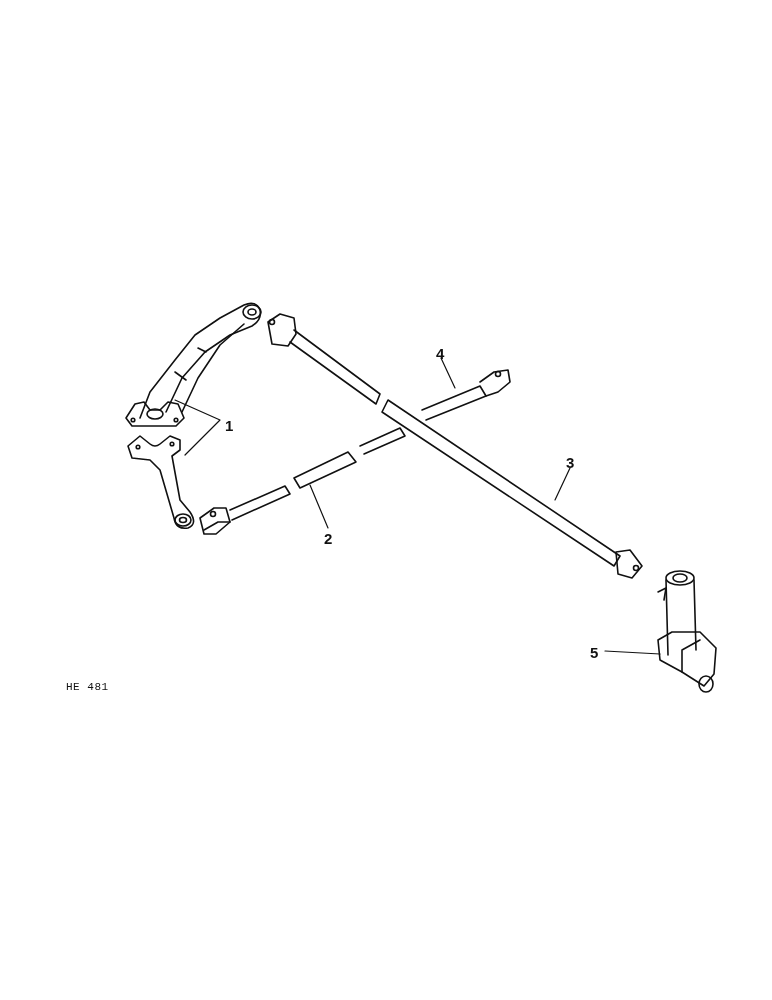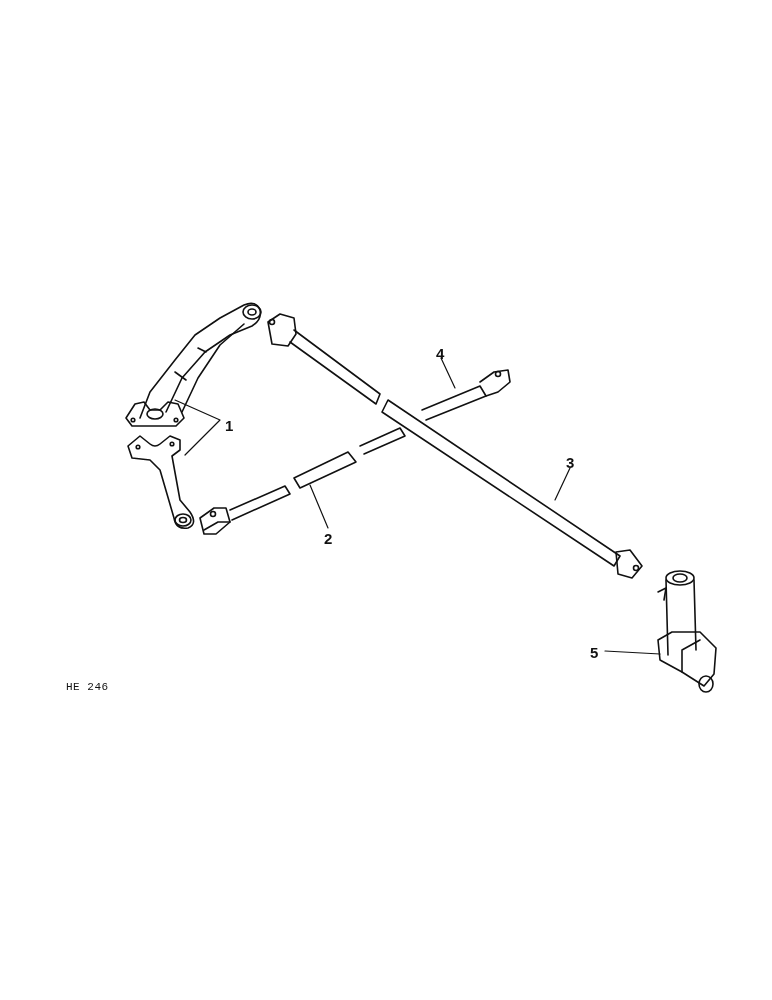--- a/index.html
+++ b/index.html
@@ -84,14 +84,14 @@
     </g>
     <line x1="605" y1="651" x2="660" y2="654" stroke-width="1.2"></line>
   </svg>
 
   <span class="callout" style="left:225px;top:418px;">1</span>
   <span class="callout" style="left:324px;top:531px;">2</span>
   <span class="callout" style="left:566px;top:455px;">3</span>
   <span class="callout" style="left:436px;top:346px;">4</span>
   <span class="callout" style="left:590px;top:645px;">5</span>
 
-  <span class="figid" style="left:66px;top:681px;">HE 246</span>
+  <span class="figid" style="left:66px;top:681px;">HE 481</span>
 </div>
 
 </body></html>

